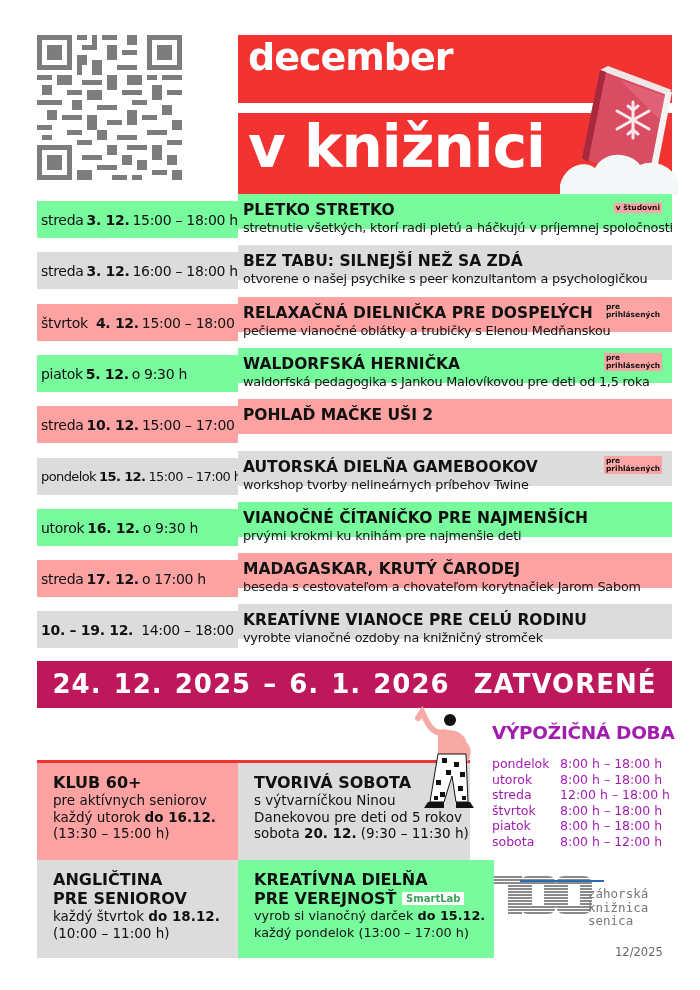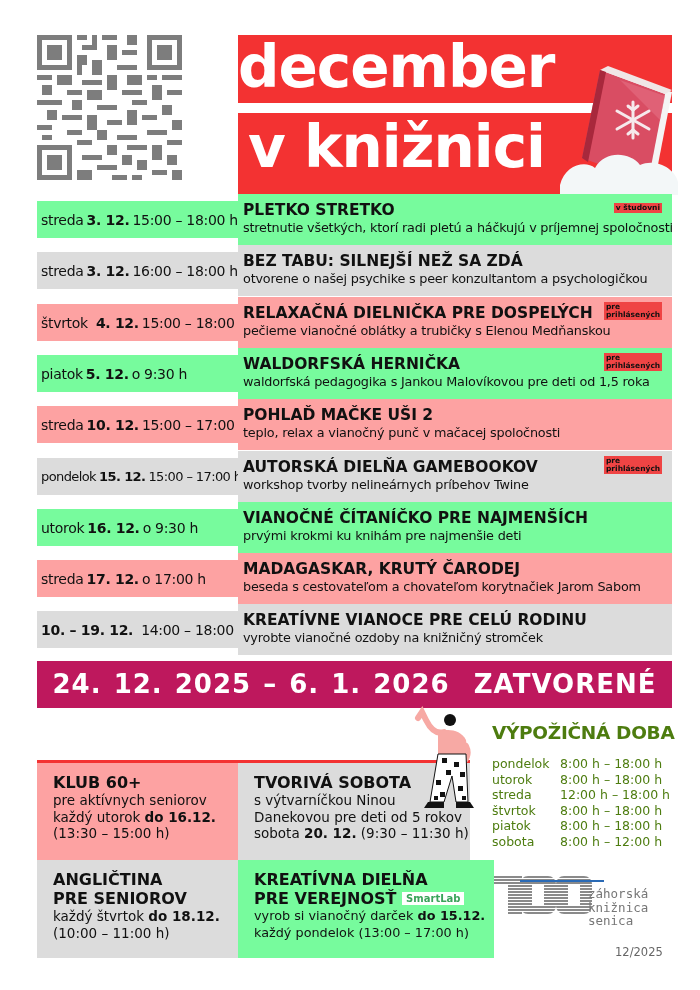--- a/index.html
+++ b/index.html
@@ -3,52 +3,52 @@
 <meta charset="utf-8">
 <style>
   * { box-sizing: border-box; margin: 0; padding: 0; }
   html, body { width: 700px; height: 990px; background: #ffffff; overflow: hidden; }
   body { position: relative; font-family: "DejaVu Sans", sans-serif; color: #111; }
 
   .qr { position: absolute; left: 37px; top: 35px; width: 145px; height: 145px; }
 
   .title-block { position: absolute; left: 238px; width: 434px; background: #f33232; color: #fff;
     font-family: "DejaVu Sans", sans-serif; font-weight: bold; letter-spacing: -1px; line-height: 1; }
-  .title-1 { top: 35px; height: 68px; font-size: 58px; padding: 3px 0 0 0; }
+  .title-1 { top: 35px; height: 68px; font-size: 38px; padding: 3px 0 0 10px; }
   .title-2 { top: 113px; height: 92px; font-size: 58px; padding: 5px 0 0 10px; }
 
   .book { position: absolute; left: 560px; top: 60px; width: 120px; height: 135px; }
 
   .row { position: absolute; left: 37px; width: 635px; }
   .row .date { position: absolute; left: 0; width: 201px; height: 37px; top: 7px; font-size: 14px;
     padding-left: 4px; display: flex; align-items: center; white-space: nowrap; letter-spacing: -0.3px; }
   .row .date b { font-weight: bold; margin: 0 3px; }
-  .row .info { position: absolute; left: 201px; width: 434px; height: 51px; top: 0; padding: 7px 12px 0 5px; }
+  .row .info { position: absolute; left: 201px; width: 434px; height: 35px; top: 0; padding: 7px 12px 0 5px; }
   .info .ttl { font-size: 15.5px; font-weight: bold; letter-spacing: 0px; line-height: 19px; white-space: nowrap; }
   .info .sub { font-size: 12.8px; line-height: 15px; white-space: nowrap; letter-spacing: -0.2px; }
-  .tag { position: absolute; right: 10px; top: 9px; background: #ef4444; font-size: 7.5px; font-weight: bold;
+  .tag { position: absolute; right: 10px; top: 9px; background: #fca5a5; font-size: 7.5px; font-weight: bold;
     line-height: 8px; padding: 1px 2px; }
   .tag.two { top: 5px; }
 
   .green { background: #77fb9d; }
   .gray { background: #dcdcdc; }
   .pink { background: #fda2a2; }
 
   .closed { position: absolute; left: 37px; top: 661px; width: 635px; height: 47px; background: #be185d;
     color: #fff; font-size: 26px; font-weight: bold; text-align: center; line-height: 47px; letter-spacing: 1px; word-spacing: 2px; }
 
   .reg-head { position: absolute; left: 37px; top: 716px; width: 433px; height: 47px; background: #f33232;
     color: #000000; font-size: 27px; font-weight: bold; padding-left: 8px; line-height: 46px; letter-spacing: -0.5px; margin-top: 44px; }
   .reg-cell { position: absolute; padding: 10px 0 0 16px; font-size: 13.5px; line-height: 16.5px; }
   .reg-cell .rt { font-size: 16px; font-weight: bold; line-height: 19px; }
   .reg-cell b { font-weight: bold; }
 
   .woman { position: absolute; left: 408px; top: 706px; width: 70px; height: 110px; }
 
-  .hours { position: absolute; left: 492px; top: 722px; width: 180px; color: #4d7c0f; }
+  .hours { position: absolute; left: 492px; top: 722px; width: 180px; color: #a21caf; }
   .hours .h-title { font-size: 18.5px; font-weight: bold; letter-spacing: -0.3px; margin-bottom: 13px; white-space: nowrap; }
   .hours .h-row { display: flex; font-size: 12.5px; line-height: 15.5px; }
   .hours .h-day { width: 68px; }
   .hours .h-time { width: 100px; text-align: right; white-space: nowrap; }
 
   .logo { position: absolute; left: 492px; top: 870px; width: 180px; height: 70px; }
   .logo-text { position: absolute; left: 588px; top: 887px; font-family: "DejaVu Sans Mono", monospace;
     font-size: 12.5px; color: #777; line-height: 13.5px; }
   .issue { position: absolute; left: 615px; top: 945px; font-size: 11.5px; color: #666; }
 </style>
@@ -195,21 +195,20 @@
   </div>
 
   <div class="row" style="top:399px">
     <div class="date pink">
         <span>streda</span>
         <b>10. 12.</b>
         <span>15:00 – 17:00 h</span>
       </div>
     <div class="info pink">
       <div class="ttl">POHLAĎ MAČKE UŠI 2</div>
-      <div class="sub">teplo, relax a vianočný punč v mačacej spoločnosti</div>
     </div>
   </div>
 
   <div class="row" style="top:451px">
     <div class="date gray" style="font-size:13px;letter-spacing:-0.6px">
         <span>pondelok</span>
         <b>15. 12.</b>
         <span>15:00 – 17:00 h</span>
       </div>
     <div class="info gray">

